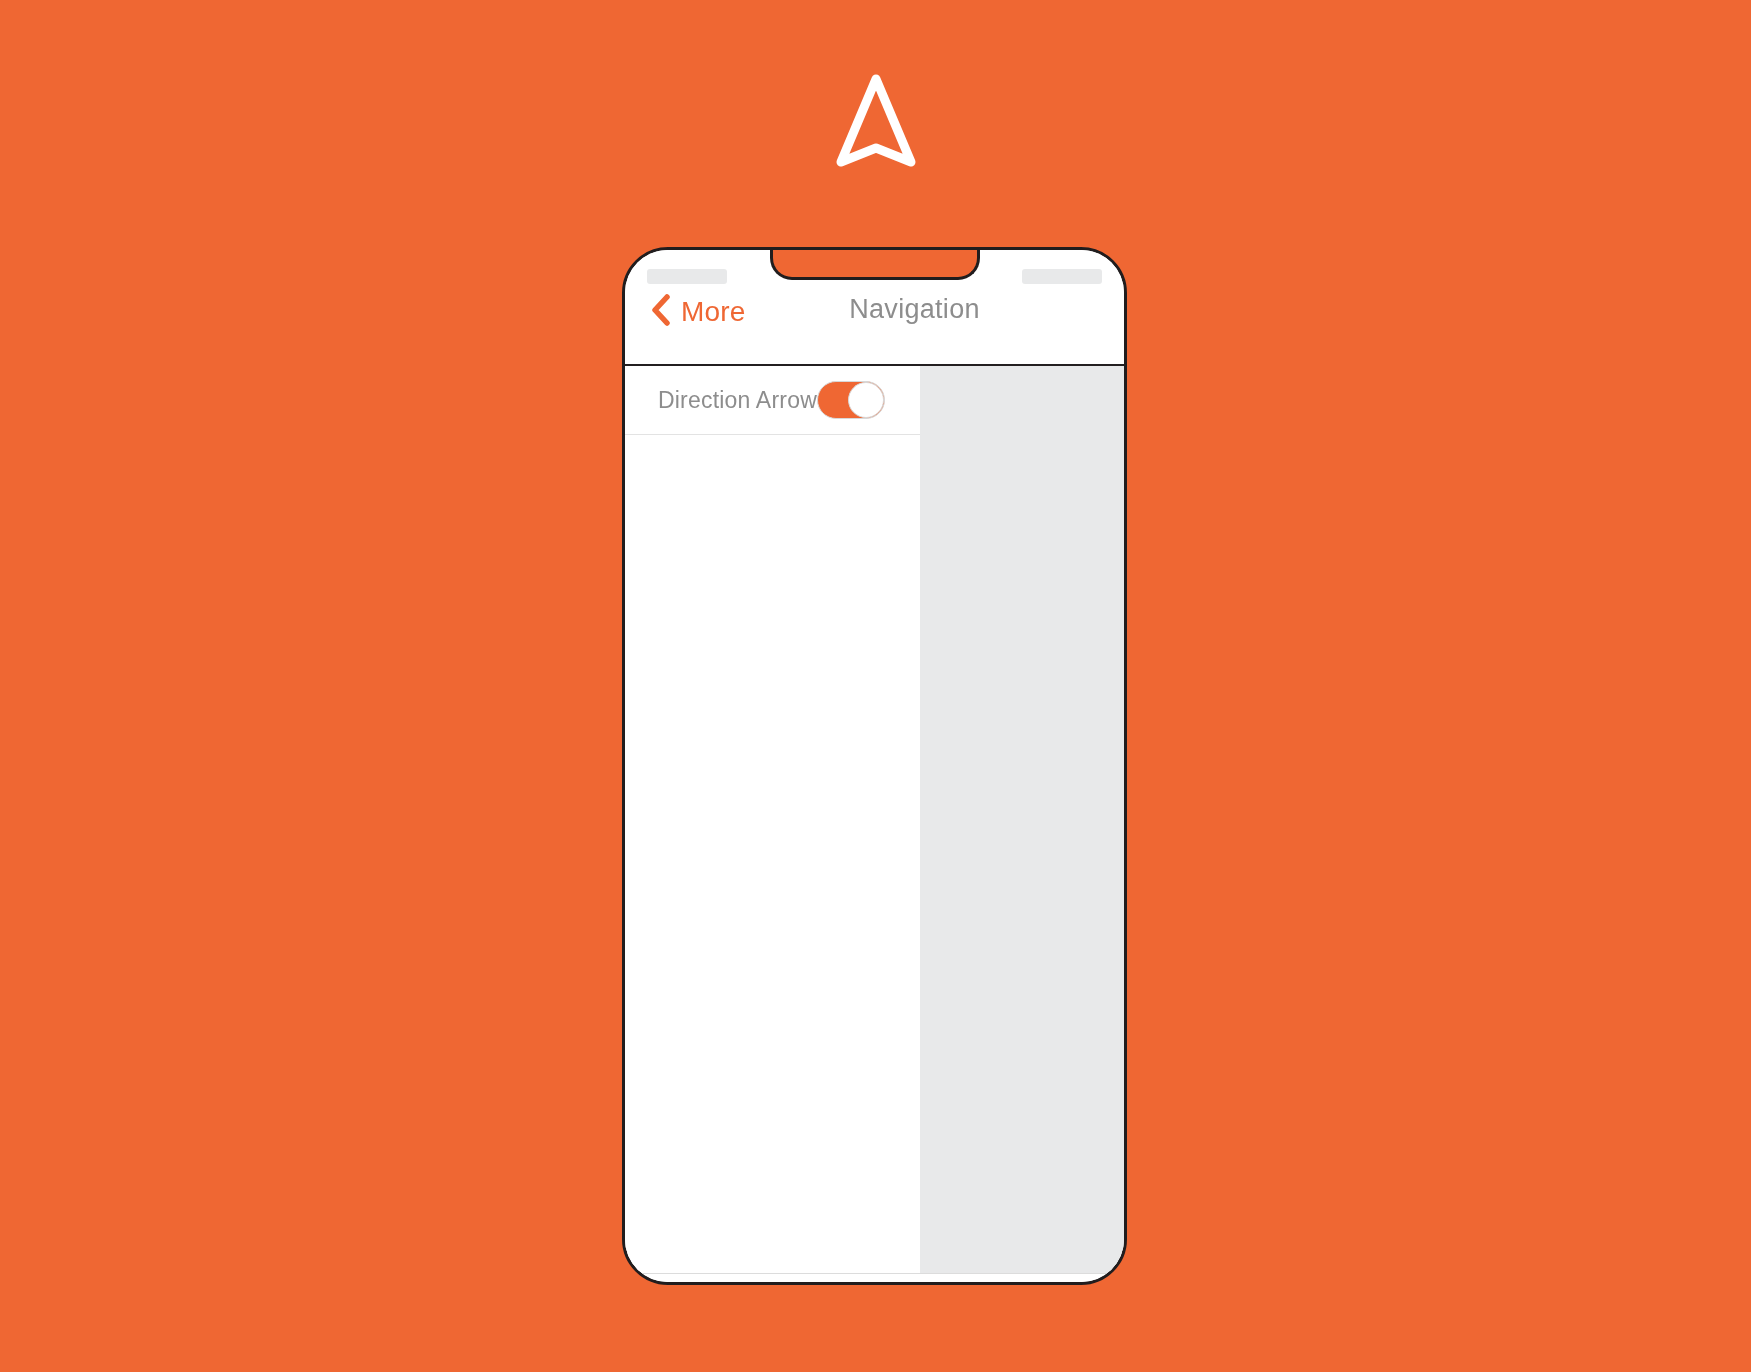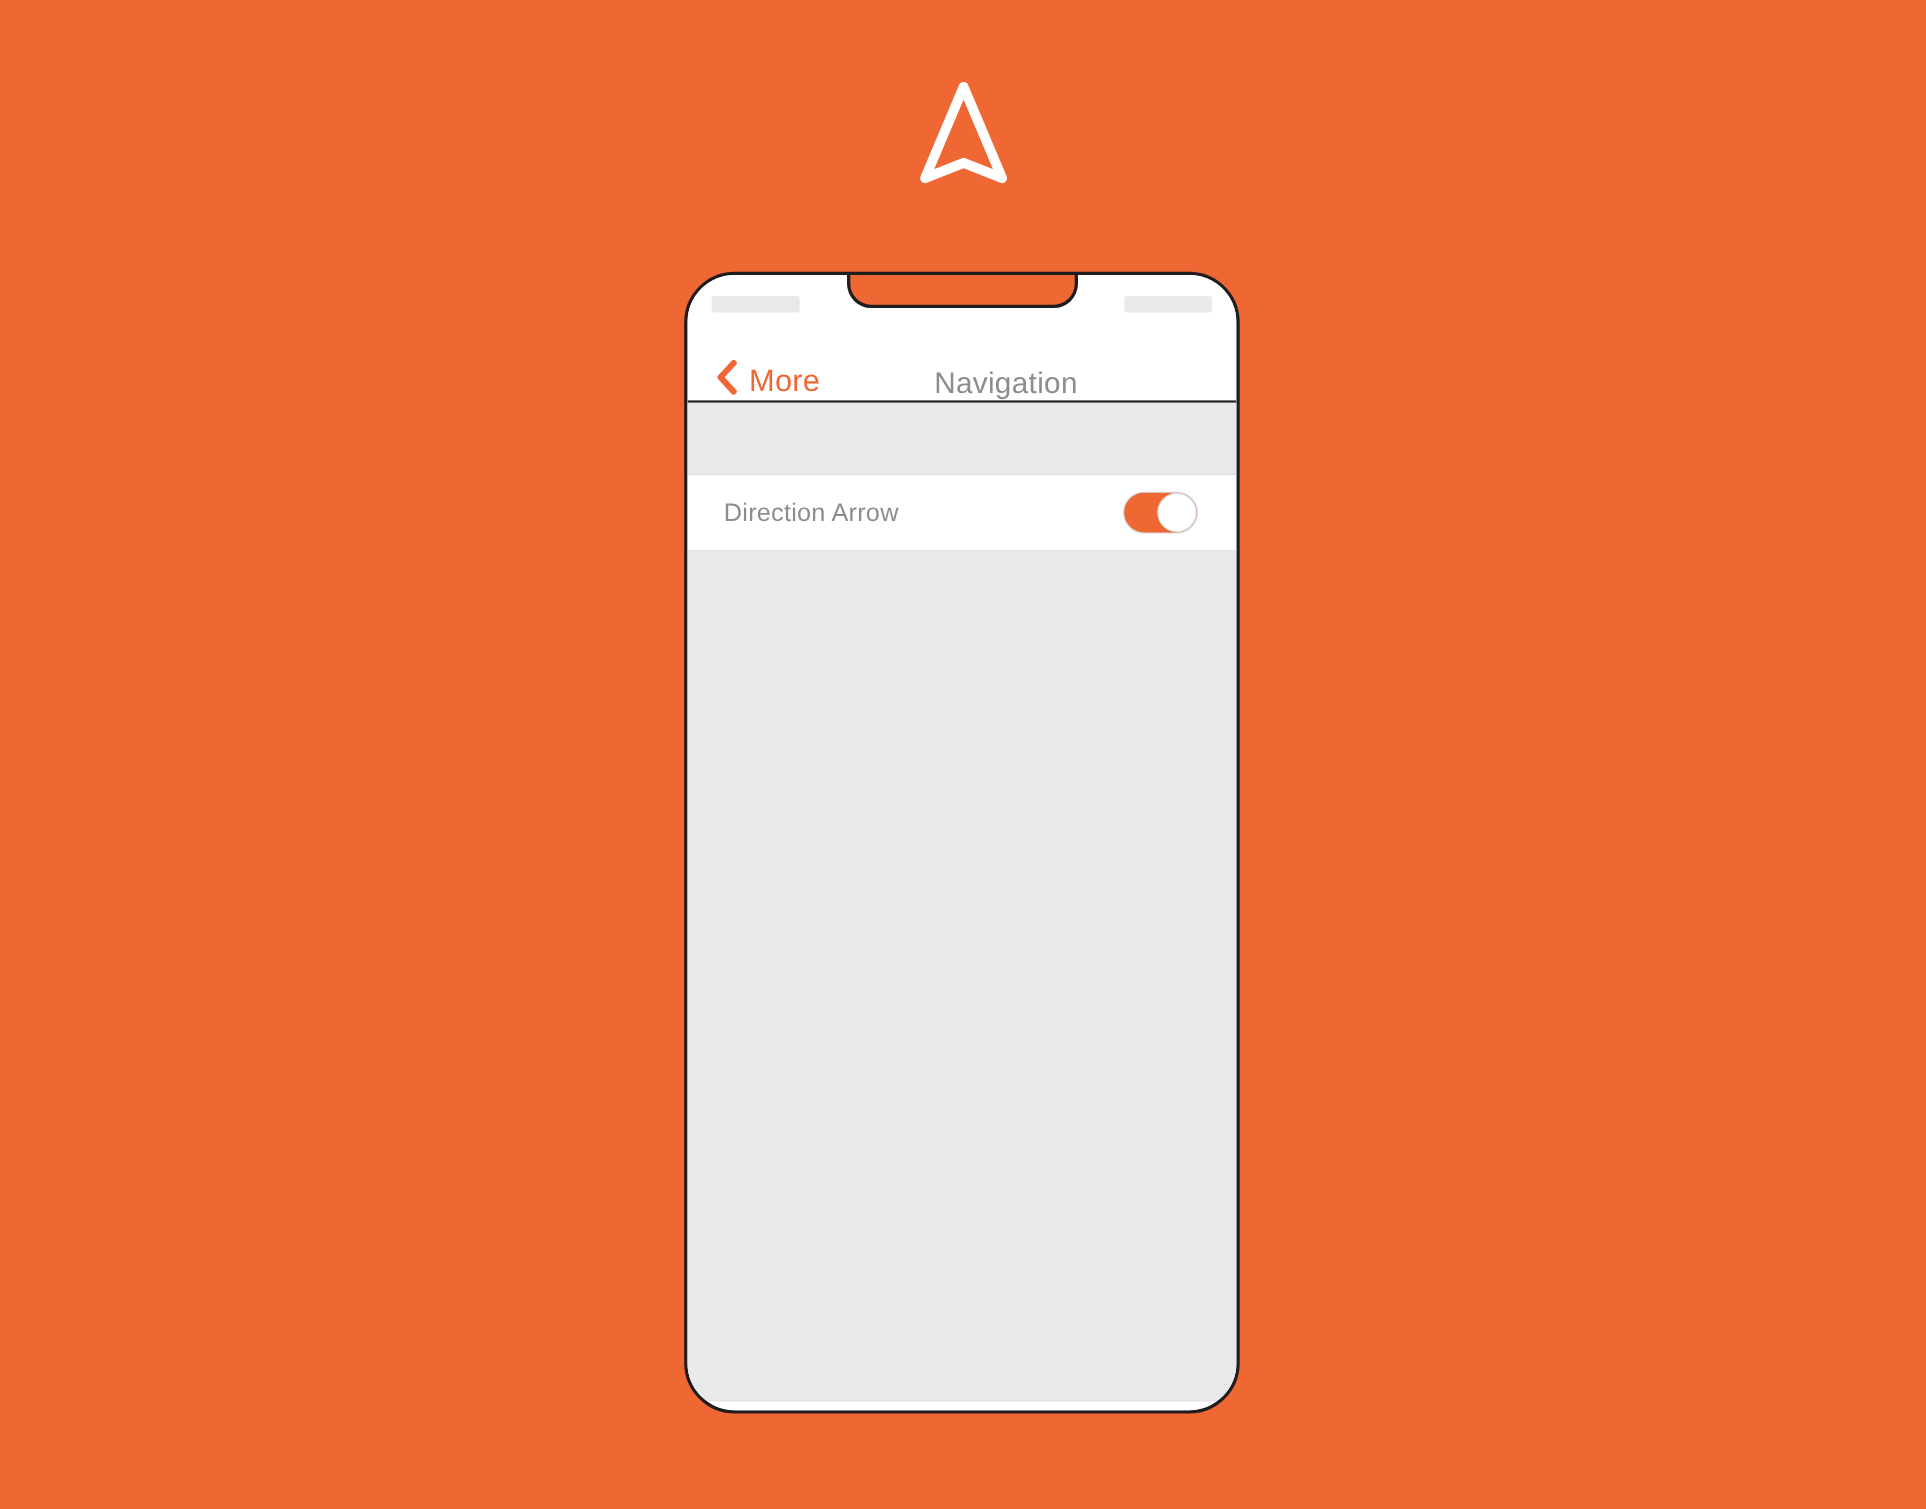--- a/index.html
+++ b/index.html
@@ -70,21 +70,21 @@
     border-bottom-left-radius: 22px;
     border-bottom-right-radius: 22px;
     z-index: 5;
   }
 
   
   .nav-bar {
     height: 72px;
     background: #ffffff;
     display: flex;
-    align-items: flex-end;
+    align-items: flex-start;
     padding: 0 0 0 26px;
     border-bottom: 2px solid #231f20;
     position: relative;
   }
   .back-button {
     display: flex;
     align-items: center;
     gap: 10px;
     cursor: pointer;
   }
@@ -103,21 +103,21 @@
     letter-spacing: 0.3px;
     white-space: nowrap;
     margin-left: 40px;
   }
 
   
   .content {
     background: #e8e9ea;
     height: 907px;
     display: flex;
-    flex-direction: column;
+    flex-direction: row;
   }
   .section-gap {
     height: 66px;
     background: #e8e9ea;
     border-bottom: 1px solid #dddfe0;
   }
   .settings-list {
     background: #ffffff;
   }
   .setting-row {

